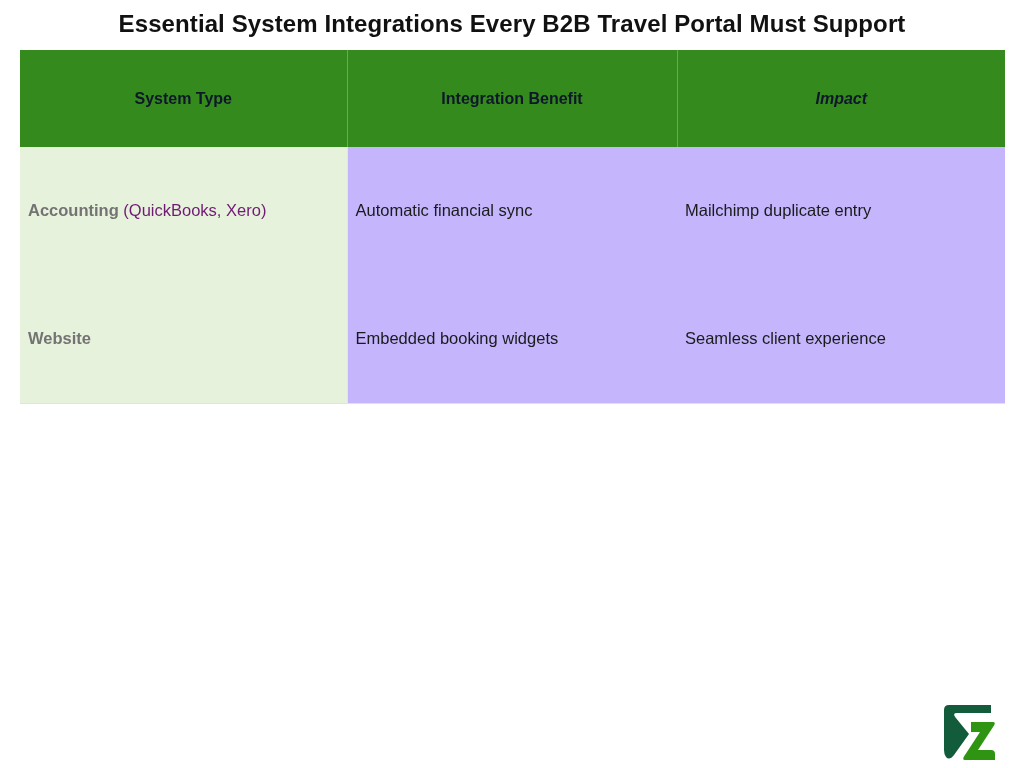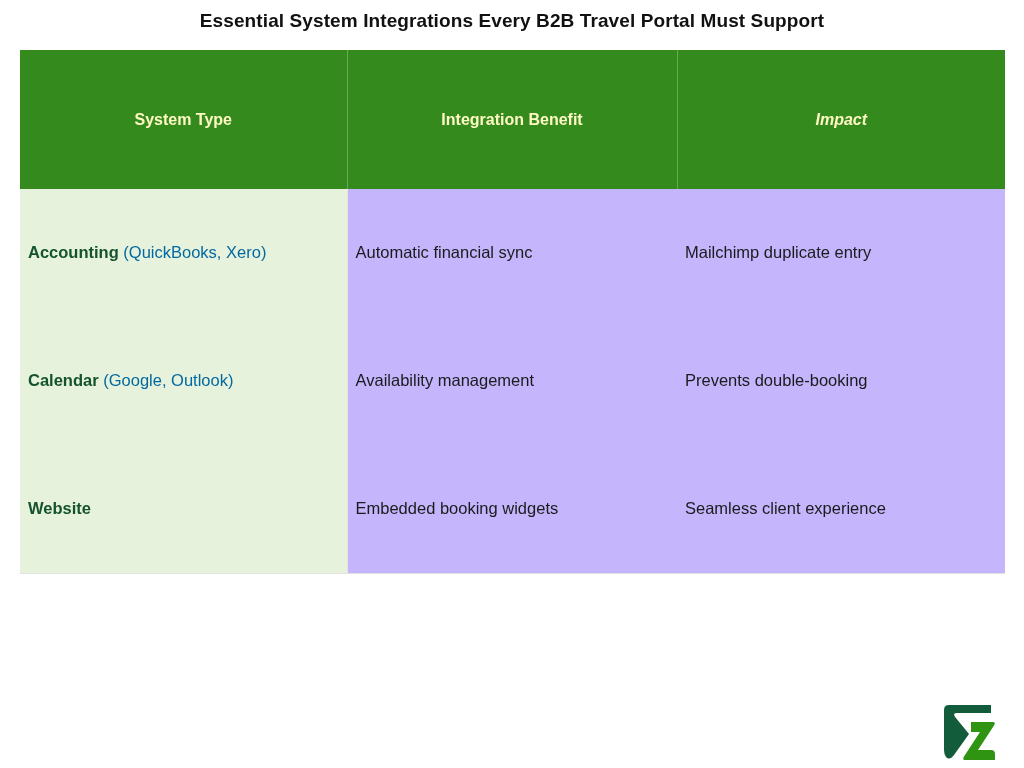--- a/index.html
+++ b/index.html
@@ -14,21 +14,21 @@
     overflow: hidden;
     position: relative;
   }
 
   #page-title {
     position: absolute;
     left: 0;
     top: 10px;
     width: 1024px;
     text-align: center;
-    font-size: 19px;
+    font-size: 24px;
     font-weight: bold;
     color: #111111;
     letter-spacing: 0.1px;
   }
 
   #table-wrap {
     position: absolute;
     left: 20px;
     top: 50px;
     width: 985px;
@@ -40,26 +40,26 @@
     border-collapse: collapse;
     table-layout: fixed;
   }
 
   table.integration-table col.c1 { width: 327px; }
   table.integration-table col.c2 { width: 330px; }
   table.integration-table col.c3 { width: 328px; }
 
   thead th {
     background: #358A1E;
-    color: #fef9c3;
+    color: #0f172a;
     font-size: 16px;
     font-weight: bold;
     text-align: center;
     vertical-align: middle;
-    height: 139px;
+    height: 97px;
     padding: 0 10px;
     box-sizing: border-box;
     border-right: 1px solid #6aa955;
   }
   thead th:last-child {
     border-right: none;
     font-style: italic;
   }
 
   tbody td {
@@ -78,26 +78,26 @@
     padding-left: 8px;
     border-right: 1px solid #dfe9d6;
   }
 
   tbody tr:last-child td {
     border-bottom: 1px solid #e2e2e2;
   }
 
   .sys-term {
     font-weight: bold;
-    color: #14532d;
+    color: #737373;
     margin-top: 36px;
   }
   .sys-vendor {
     font-weight: normal;
-    color: #0369a1;
+    color: #701a75;
   }
 
   .cell-inner {
     display: block;
   }
 
   
   #brand-logo {
     position: absolute;
     left: 938px;
@@ -131,29 +131,20 @@
           <span class="cell-inner">
             <span class="sys-term">Accounting</span><span class="sys-vendor"> <span>(QuickBooks, Xero)</span></span>
           </span>
         </td>
         <td>Automatic financial sync</td>
         <td>Mailchimp duplicate entry</td>
       </tr>
       <tr>
         <td class="col-system">
           <span class="cell-inner">
-            <span class="sys-term">Calendar</span><span class="sys-vendor"> <span>(Google, Outlook)</span></span>
-          </span>
-        </td>
-        <td>Availability management</td>
-        <td>Prevents double-booking</td>
-      </tr>
-      <tr>
-        <td class="col-system">
-          <span class="cell-inner">
             <span class="sys-term">Website</span><span class="sys-vendor"><span></span></span>
           </span>
         </td>
         <td>Embedded booking widgets</td>
         <td>Seamless client experience</td>
       </tr>
     </tbody>
   </table>
 </div>
 

